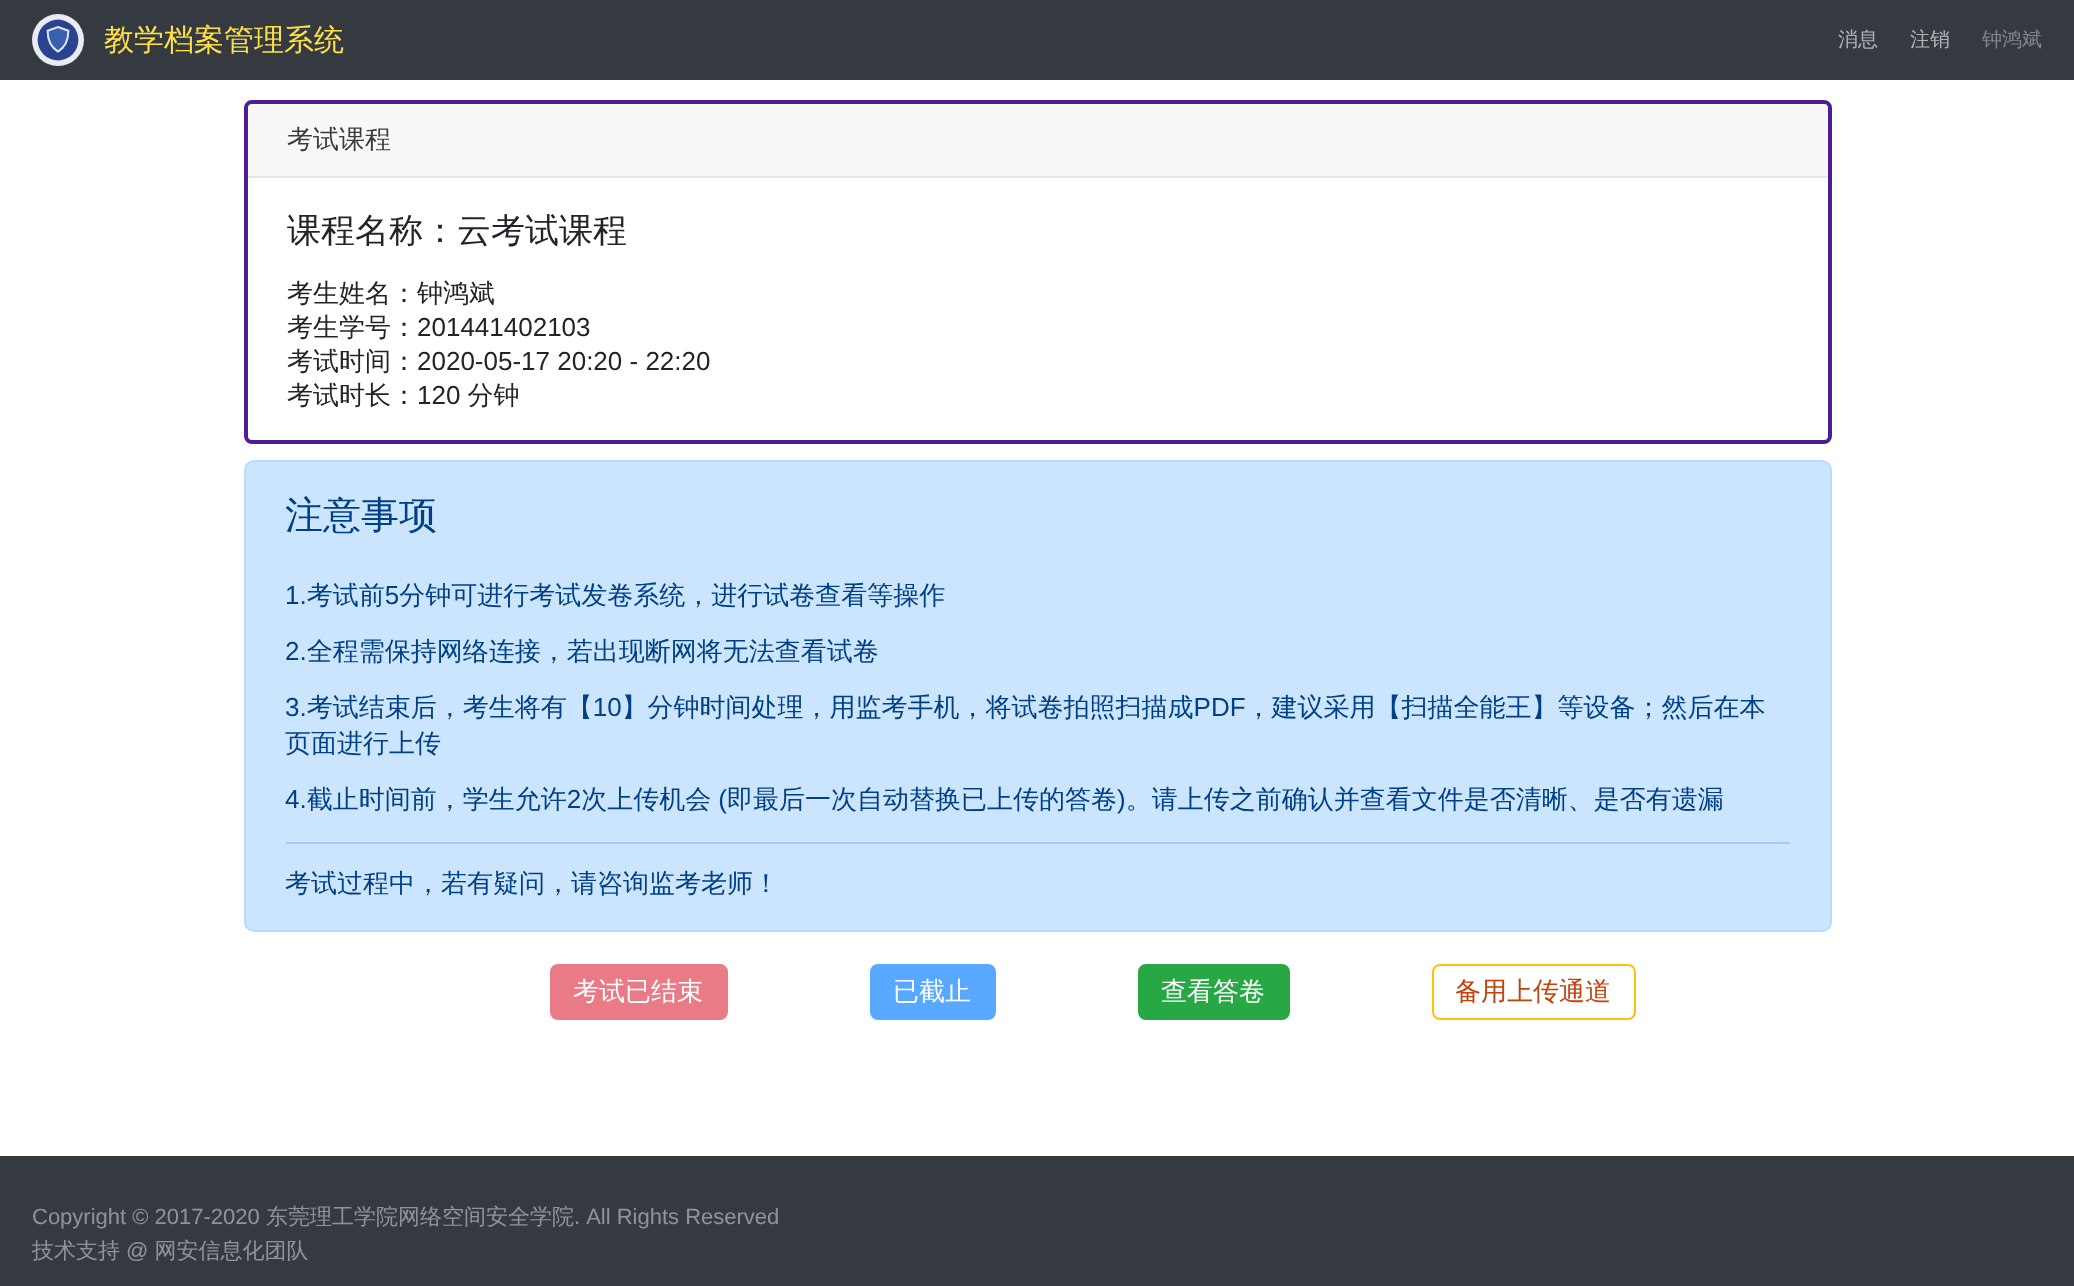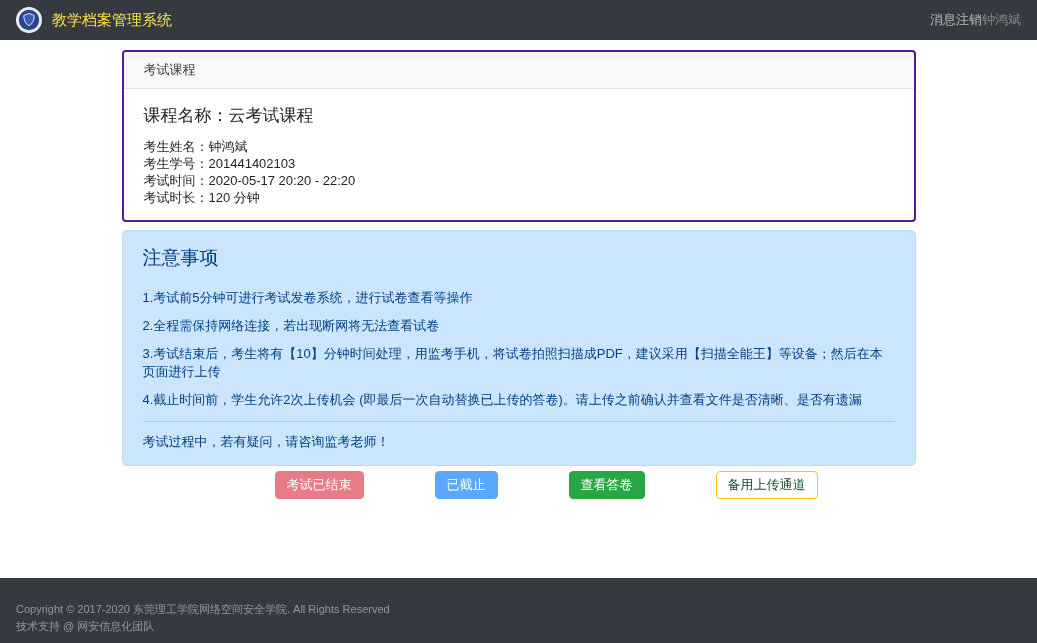--- a/index.html
+++ b/index.html
@@ -9,21 +9,21 @@
     background:#ffffff; color:#212529; position:relative; overflow:hidden;
   }
   
   .navbar {
     height:40px; background:#343a40; display:flex; align-items:center;
     justify-content:space-between; padding:0 16px;
   }
   .brand { display:flex; align-items:center; gap:10px; color:#fde047;
     font-size:15px; text-decoration:none; cursor:pointer; }
   .logo { width:26px; height:26px; display:block; }
-  .nav-right { display:flex; align-items:center; font-size:13px; }
+  .nav-right { display:flex; align-items:center; gap:16px; font-size:10px; }
   .nav-link { color:rgba(255,255,255,.62); text-decoration:none; cursor:pointer; }
   .nav-user { color:rgba(255,255,255,.38); }
   
   .container { width:794px; margin:10px auto 0; }
   
   .card { border:2px solid #4c1d95; border-radius:4px; background:#fff; }
   .card-header {
     background:#f8f8f8; border-bottom:1px solid #e6e6e6;
     padding:9px 20px; font-size:13px; color:#3c3c3c;
     border-radius:4px 4px 0 0;
@@ -36,30 +36,30 @@
     margin-top:8px; background:#cce5ff; border:1px solid #b8daff;
     color:#004085; border-radius:5px; padding:12px 20px 10px;
   }
   .alert-title { font-size:19px; margin:2px 0 18px; font-weight:400; }
   .alert-item { font-size:13px; line-height:18px; margin-bottom:10px; }
   .alert hr { border:none; border-top:1px solid #9fcdff; margin:12px 0 11px; }
   .alert-footer { font-size:13px; line-height:18px; margin-bottom:4px; }
   
   .btn-row {
     display:flex; justify-content:center; gap:71px; padding-left:55px;
-    margin-top:5px;
+    margin-top:16px;
   }
   .btn {
     font-family:inherit; font-size:13px; padding:4px 11px; border-radius:4px;
     border:1px solid transparent; cursor:pointer; line-height:1.4;
   }
   .btn-danger  { background:#dc3545; border-color:#dc3545; color:#fff; opacity:.65; cursor:default; }
   .btn-primary { background:#007bff; border-color:#007bff; color:#fff; opacity:.65; cursor:default; }
   .btn-success { background:#28a745; border-color:#28a745; color:#fff; }
-  .btn-outline-warning { background:#fff; border-color:#ffc107; color:#14532d; }
+  .btn-outline-warning { background:#fff; border-color:#ffc107; color:#c2410c; }
   
   .footer {
     position:absolute; left:0; bottom:0; width:100%; background:#343a40;
     color:rgba(255,255,255,.45); font-size:11px; line-height:1.6;
     padding:23px 16px 7px;
   }
 </style>
 </head>
 <body>
 

